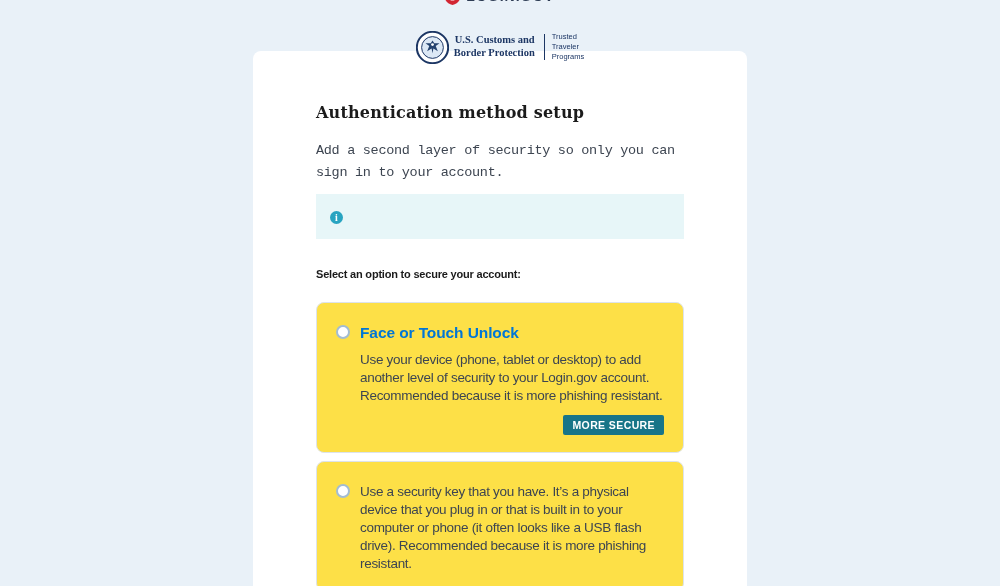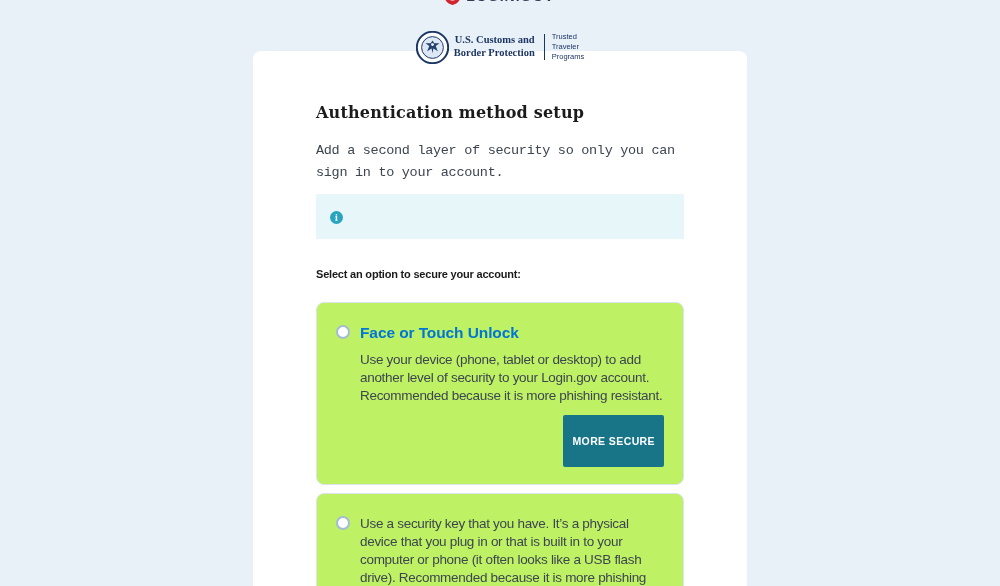--- a/index.html
+++ b/index.html
@@ -113,21 +113,21 @@
     font-size: 11px;
     font-weight: bold;
     color: #1b1b1b;
     letter-spacing: -0.2px;
   }
 
   .option-card {
     margin-top: 22px;
     border: 1px solid #dde3ea;
     border-radius: 8px;
-    background: #bef264;
+    background: #fde047;
     padding: 21px 19px 17px 19px;
     cursor: pointer;
   }
   .option-card + .option-card { margin-top: 8px; }
   .option-row { display: flex; gap: 10px; }
   .radio-circle {
     flex: 0 0 auto;
     width: 14px;
     height: 14px;
     border: 2px solid #a2bcd3;
@@ -151,21 +151,21 @@
     color: #3d4551;
     max-width: 316px;
   }
   .badge-row { display: flex; justify-content: flex-end; margin-top: 10px; }
   .secure-badge {
     background: #187588;
     color: #ffffff;
     font-size: 10.5px;
     font-weight: bold;
     letter-spacing: 0.4px;
-    padding: 20px 9px;
+    padding: 4px 9px;
     border-radius: 2px;
   }
 </style>
 </head>
 <body>
 
 <header class="site-header">
   <div class="logingov-logo">
     <span style="display:inline-flex;">
       <svg width="15" height="17" viewBox="0 0 14 16" aria-hidden="true">

